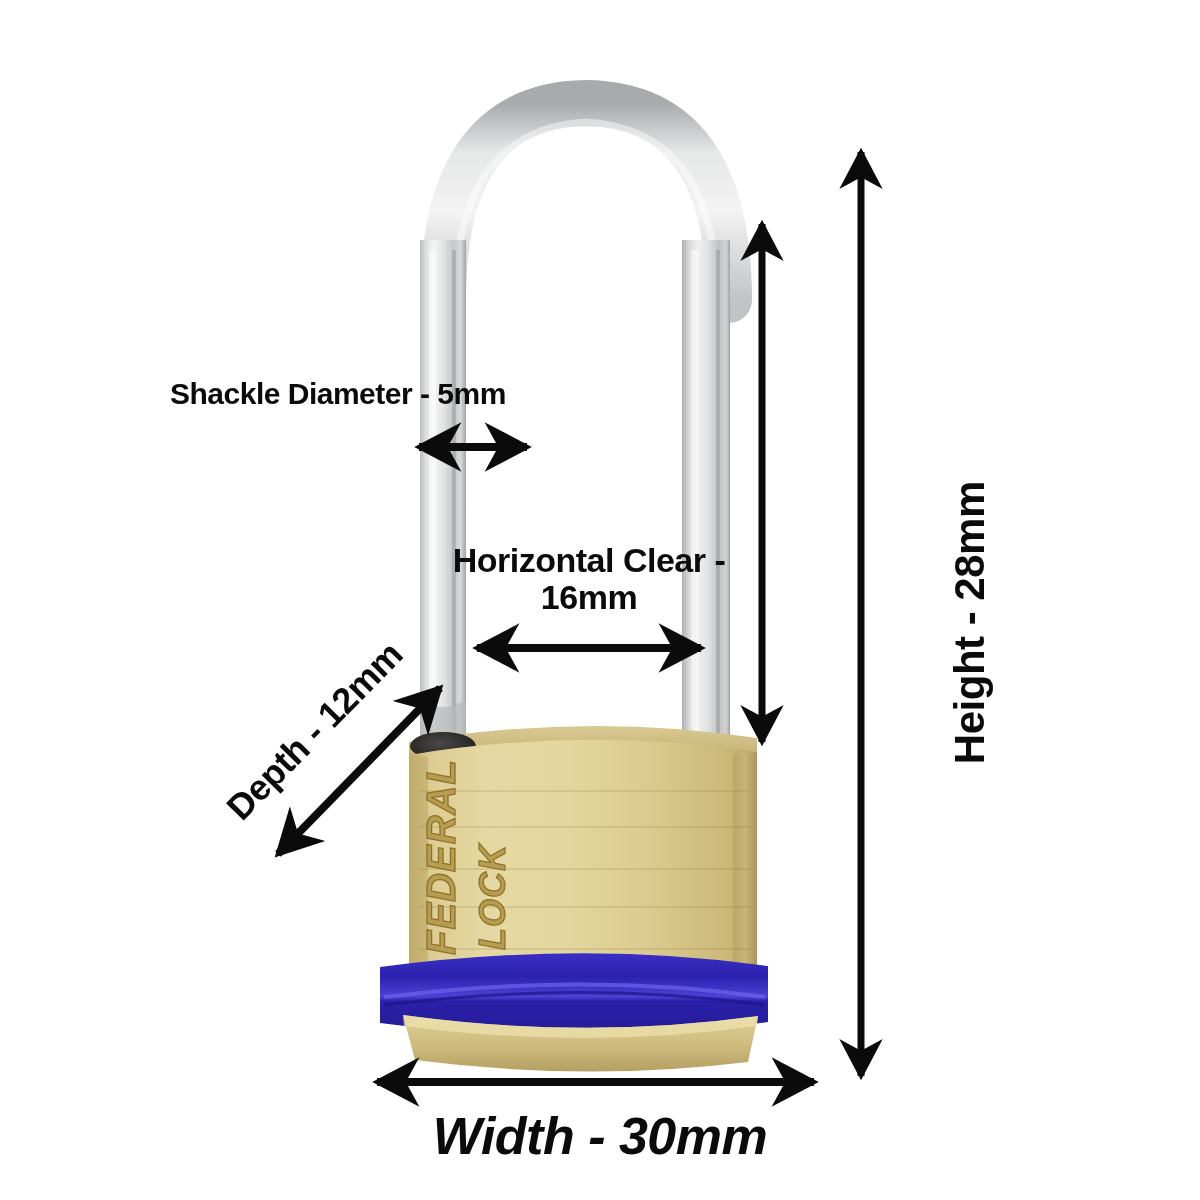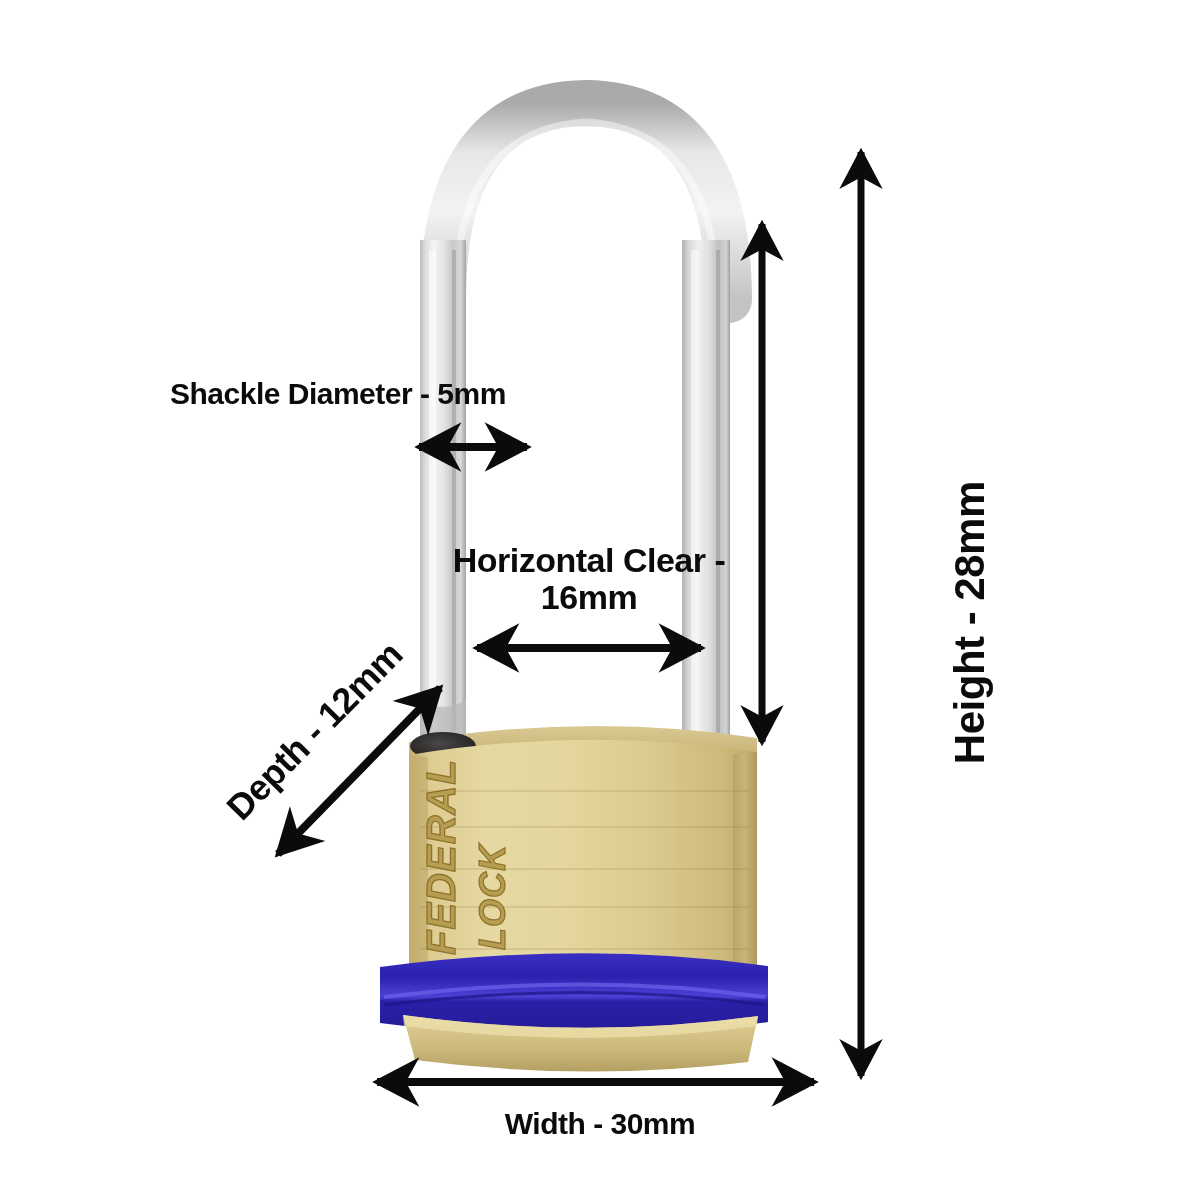--- a/index.html
+++ b/index.html
@@ -72,21 +72,22 @@
     width: 400px;
     font-size: 42px;
     text-align: center;
     transform: rotate(-90deg);
     transform-origin: 50% 50%;
   }
   #label-width {
     left: 380px;
     top: 1108px;
     width: 440px;
-    font-size: 30px;
+    font-size: 52px;
+    font-style: italic;
   }
 
   
   #arrows {
     position: absolute;
     left: 0; top: 0;
     width: 1200px; height: 1200px;
   }
 </style>
 </head>

